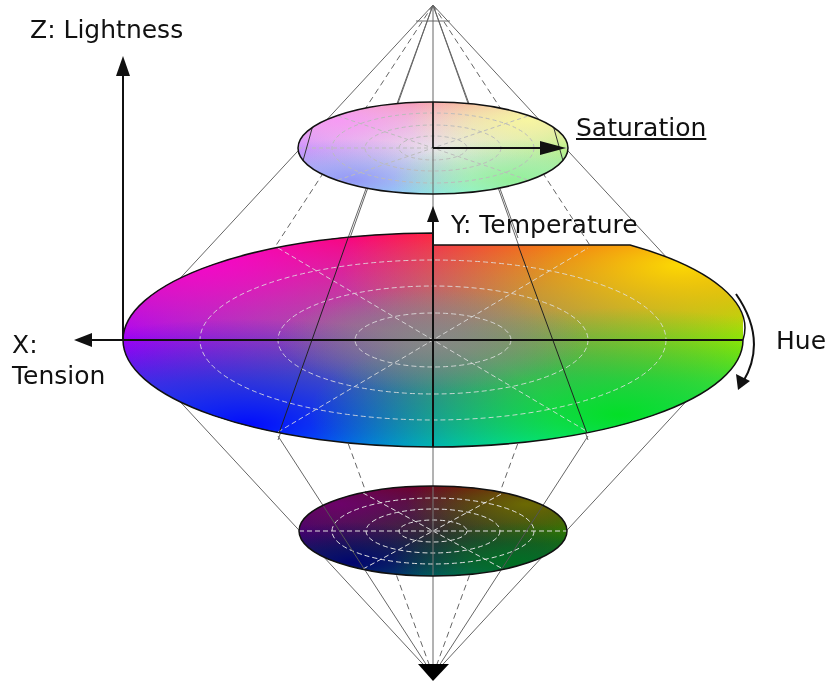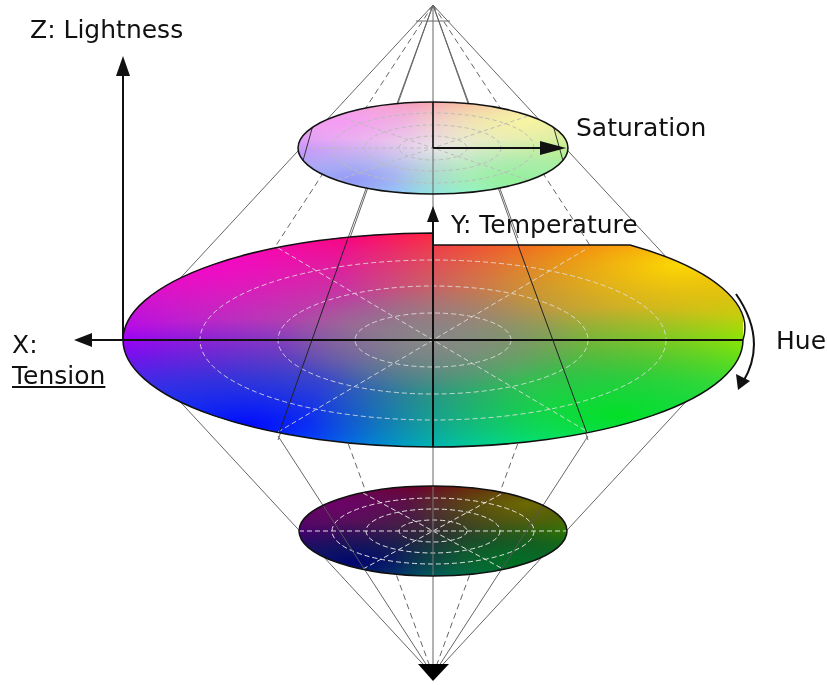--- a/index.html
+++ b/index.html
@@ -245,17 +245,17 @@
     </g>
 
     <g>
       <path d="M 728 294 Q 760 340 735 382" fill="none" stroke="#111" stroke-width="2"></path>
       <path d="M 728 374 L 730 390 L 742 381 Z" fill="#111"></path>
     </g>
   </svg>
 
   <div class="label" style="left:22px; top:15px;">Z: Lightness</div>
   <div class="label" style="left:4px; top:330px;">X:</div>
-  <div class="label" style="left:4px; top:361px;text-decoration:underline;">Tension</div>
+  <div class="label" style="left:4px; top:361px;">Tension</div>
   <div class="label" style="left:443px; top:210px;">Y: Temperature</div>
-  <div class="label" style="left:568px; top:113px;">Saturation</div>
+  <div class="label" style="left:568px; top:113px;text-decoration:underline;">Saturation</div>
   <div class="label" style="left:768px; top:326px;text-align:right;">Hue</div>
 </div>
 
 </body></html>

